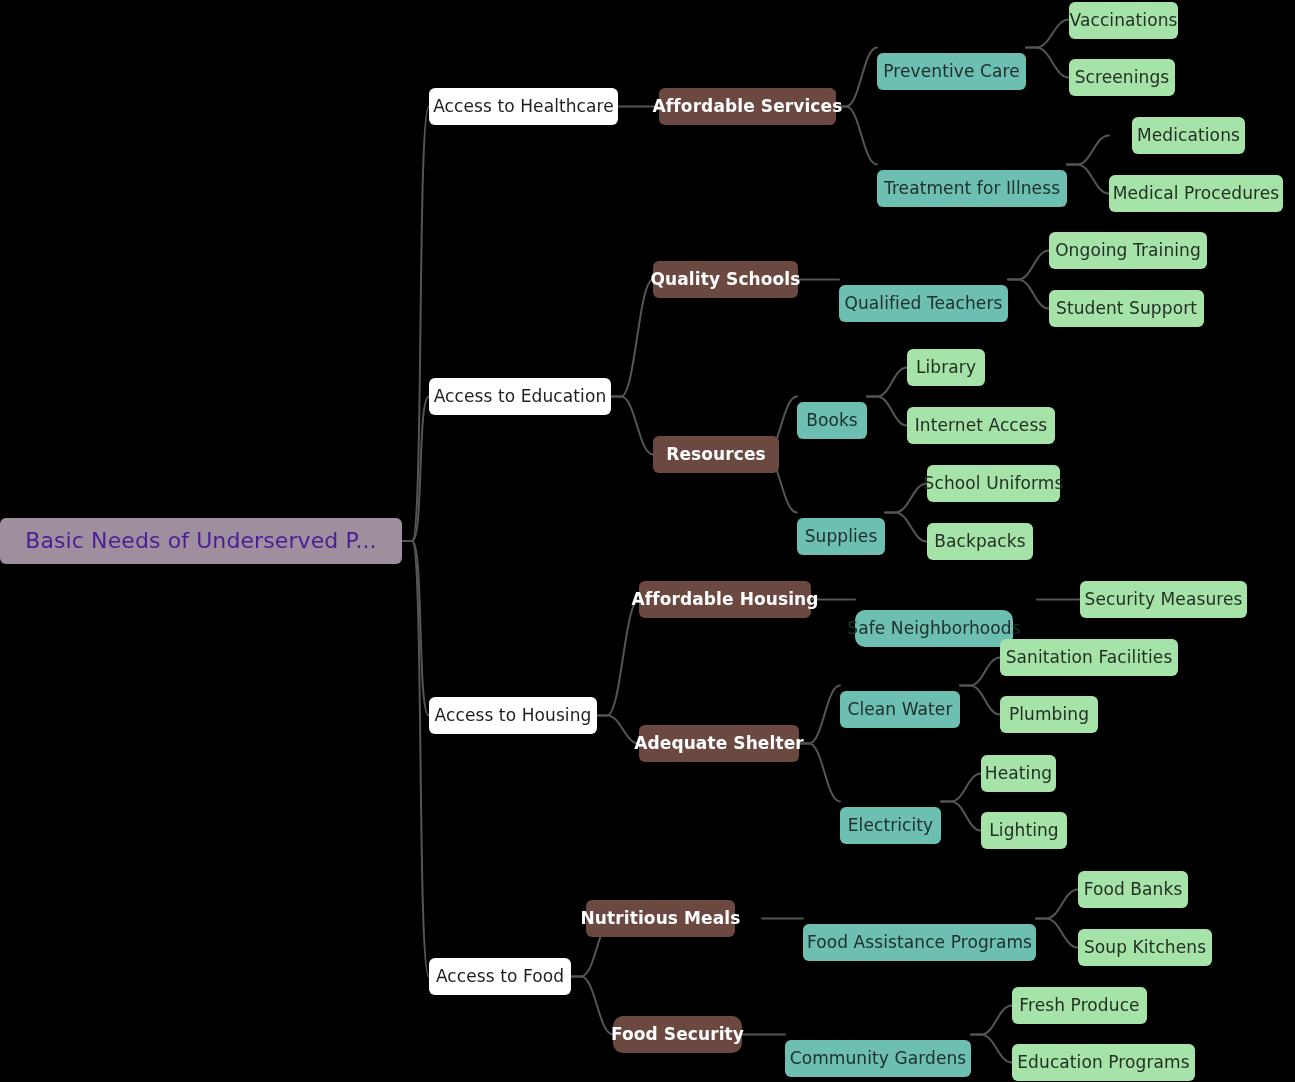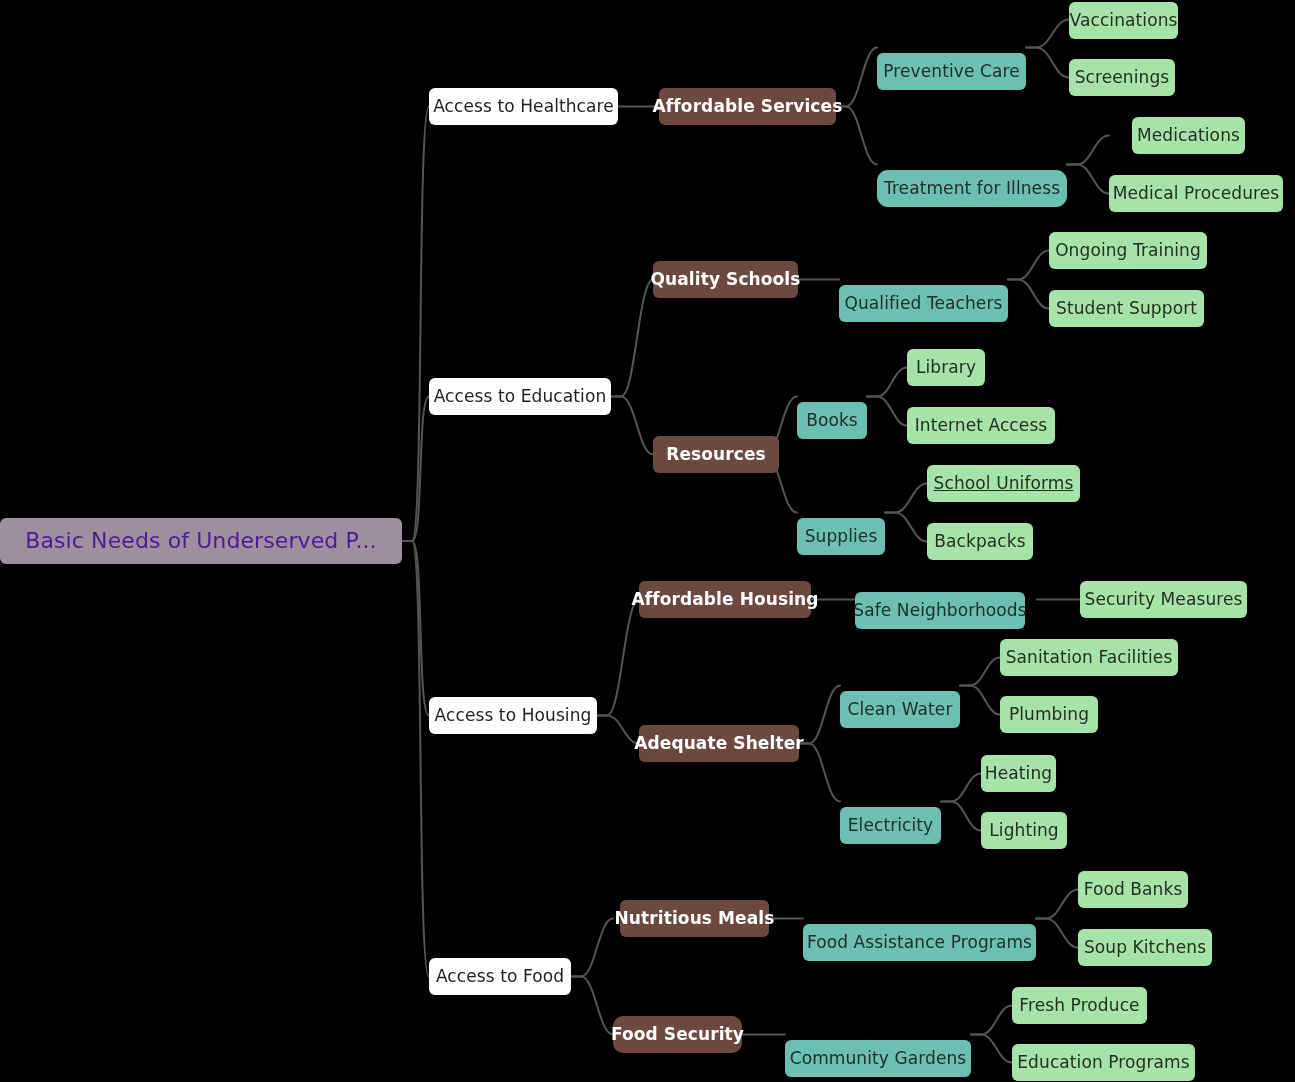--- a/index.html
+++ b/index.html
@@ -84,21 +84,21 @@
       </div>
       <div class="node lvl3" style="left: 877px; top: 29px; width: 149px; height: 37px;">
         <span>Preventive Care</span>
       </div>
       <div class="node lvl4" style="left: 1069px; top: 2px; width: 109px; height: 37px;">
         <span>Vaccinations</span>
       </div>
       <div class="node lvl4" style="left: 1069px; top: 59px; width: 106px; height: 37px;">
         <span>Screenings</span>
       </div>
-      <div class="node lvl3" style="left: 877px; top: 146px; width: 190px; height: 37px; border-radius: 11px;">
+      <div class="node lvl3" style="left: 877px; top: 146px; width: 190px; height: 37px;">
         <span>Treatment for Illness</span>
       </div>
       <div class="node lvl4" style="left: 1109px; top: 117px; width: 113px; height: 37px; margin-left: 23px;">
         <span>Medications</span>
       </div>
       <div class="node lvl4" style="left: 1109px; top: 175px; width: 174px; height: 37px;">
         <span>Medical Procedures</span>
       </div>
       <div class="node lvl1" style="left: 429px; top: 378px; width: 182px; height: 37px;">
         <span>Access to Education</span>
@@ -123,33 +123,33 @@
       </div>
       <div class="node lvl4" style="left: 907px; top: 349px; width: 78px; height: 37px;">
         <span>Library</span>
       </div>
       <div class="node lvl4" style="left: 907px; top: 407px; width: 148px; height: 37px;">
         <span>Internet Access</span>
       </div>
       <div class="node lvl3" style="left: 797px; top: 494px; width: 88px; height: 37px;">
         <span>Supplies</span>
       </div>
-      <div class="node lvl4" style="left: 927px; top: 465px; width: 153px; height: 37px; text-decoration: underline;">
+      <div class="node lvl4" style="left: 927px; top: 465px; width: 133px; height: 37px;">
         <span>School Uniforms</span>
       </div>
       <div class="node lvl4" style="left: 927px; top: 523px; width: 106px; height: 37px;">
         <span>Backpacks</span>
       </div>
       <div class="node lvl1" style="left: 429px; top: 697px; width: 168px; height: 37px;">
         <span>Access to Housing</span>
       </div>
       <div class="node lvl2" style="left: 639px; top: 581px; width: 172px; height: 37px;">
         <span>Affordable Housing</span>
       </div>
-      <div class="node lvl3" style="left: 855px; top: 568px; width: 170px; height: 37px;">
+      <div class="node lvl3" style="left: 855px; top: 586px; width: 158px; height: 37px; border-radius: 10px;">
         <span>Safe Neighborhoods</span>
       </div>
       <div class="node lvl4" style="left: 1080px; top: 581px; width: 167px; height: 37px;">
         <span>Security Measures</span>
       </div>
       <div class="node lvl2" style="left: 639px; top: 725px; width: 160px; height: 37px;">
         <span>Adequate Shelter</span>
       </div>
       <div class="node lvl3" style="left: 840px; top: 667px; width: 120px; height: 37px;">
         <span>Clean Water</span>
@@ -165,21 +165,21 @@
       </div>
       <div class="node lvl4" style="left: 981px; top: 755px; width: 75px; height: 37px;">
         <span>Heating</span>
       </div>
       <div class="node lvl4" style="left: 981px; top: 812px; width: 86px; height: 37px;">
         <span>Lighting</span>
       </div>
       <div class="node lvl1" style="left: 429px; top: 958px; width: 142px; height: 37px;">
         <span>Access to Food</span>
       </div>
-      <div class="node lvl2" style="left: 620px; top: 900px; width: 149px; height: 37px;">
+      <div class="node lvl2" style="left: 586px; top: 900px; width: 149px; height: 37px;">
         <span>Nutritious Meals</span>
       </div>
       <div class="node lvl3" style="left: 803px; top: 900px; width: 233px; height: 37px;">
         <span>Food Assistance Programs</span>
       </div>
       <div class="node lvl4" style="left: 1078px; top: 871px; width: 110px; height: 37px;">
         <span>Food Banks</span>
       </div>
       <div class="node lvl4" style="left: 1078px; top: 929px; width: 134px; height: 37px;">
         <span>Soup Kitchens</span>

